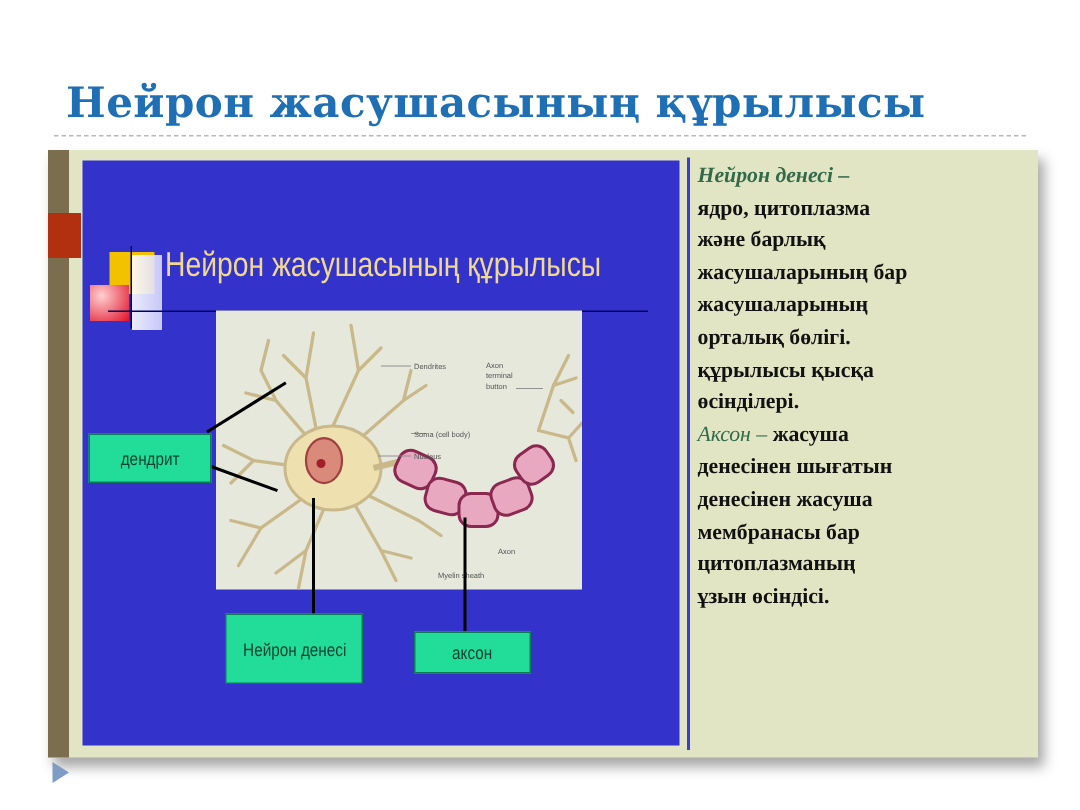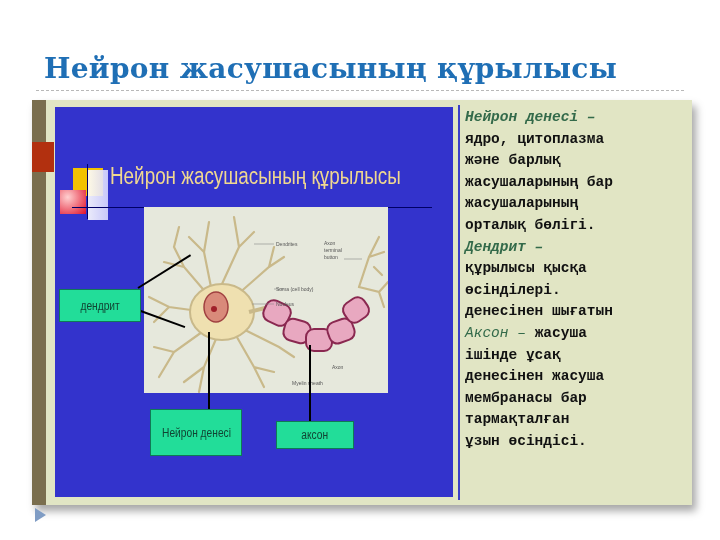--- a/index.html
+++ b/index.html
@@ -71,21 +71,21 @@
   .callout span { transform: scaleX(0.85); display: inline-block; }
   .c-dendrite { left: 59px; top: 289px; width: 82px; height: 33px; }
   .c-body     { left: 150px; top: 409px; width: 92px; height: 47px; }
   .c-axon     { left: 276px; top: 421px; width: 78px; height: 28px; }
 
   .lead { position: absolute; background: #000; }
 
   .text-panel {
     position: absolute; left: 458px; top: 105px; width: 230px; height: 395px;
     padding: 2px 0 0 5px;
-    font-family: Liberation Mono, monospace; font-size: 14.5px; line-height: 21.6px;
+    font-family: Liberation Serif, serif; font-size: 14.5px; line-height: 21.6px;
     color: #111; font-weight: bold;
     border-left: 2px solid #3b40c8;
   }
   .text-panel .term { color: #336a4a; font-style: italic; font-weight: bold; }
   .text-panel .term-light { color: #336a4a; font-style: italic; font-weight: normal; }
   .text-panel .line { display: block; white-space: nowrap; }
 </style>
 </head>
 <body>
 
@@ -169,30 +169,26 @@
 <div class="text-panel">
   <span class="line">
     <span class="term">Нейрон денесі</span><span class="term"> –</span>
   </span>
   <span class="line">ядро, цитоплазма</span>
   <span class="line">және барлық</span>
   <span class="line">жасушаларының бар</span>
   <span class="line">жасушаларының</span>
   <span class="line">орталық бөлігі.</span>
 
-  <span class="line">
-    <span class="term">Дендрит</span><span class="term"> –</span>
-  </span>
   <span class="line">құрылысы қысқа</span>
   <span class="line">өсінділері.</span>
 
-  <span class="line">денесінен шығатын</span>
   <span class="line">
     <span class="term-light">Аксон</span><span class="term-light"> – </span><span>жасуша</span>
   </span>
-  <span class="line">ішінде ұсақ</span>
+  <span class="line">денесінен шығатын</span>
   <span class="line">денесінен жасуша</span>
   <span class="line">мембранасы бар</span>
-  <span class="line">тармақталған</span>
+  <span class="line">цитоплазманың</span>
   <span class="line">ұзын өсіндісі.</span>
 </div>
 
 <div class="arrow-marker"></div>
 
 </body></html>

